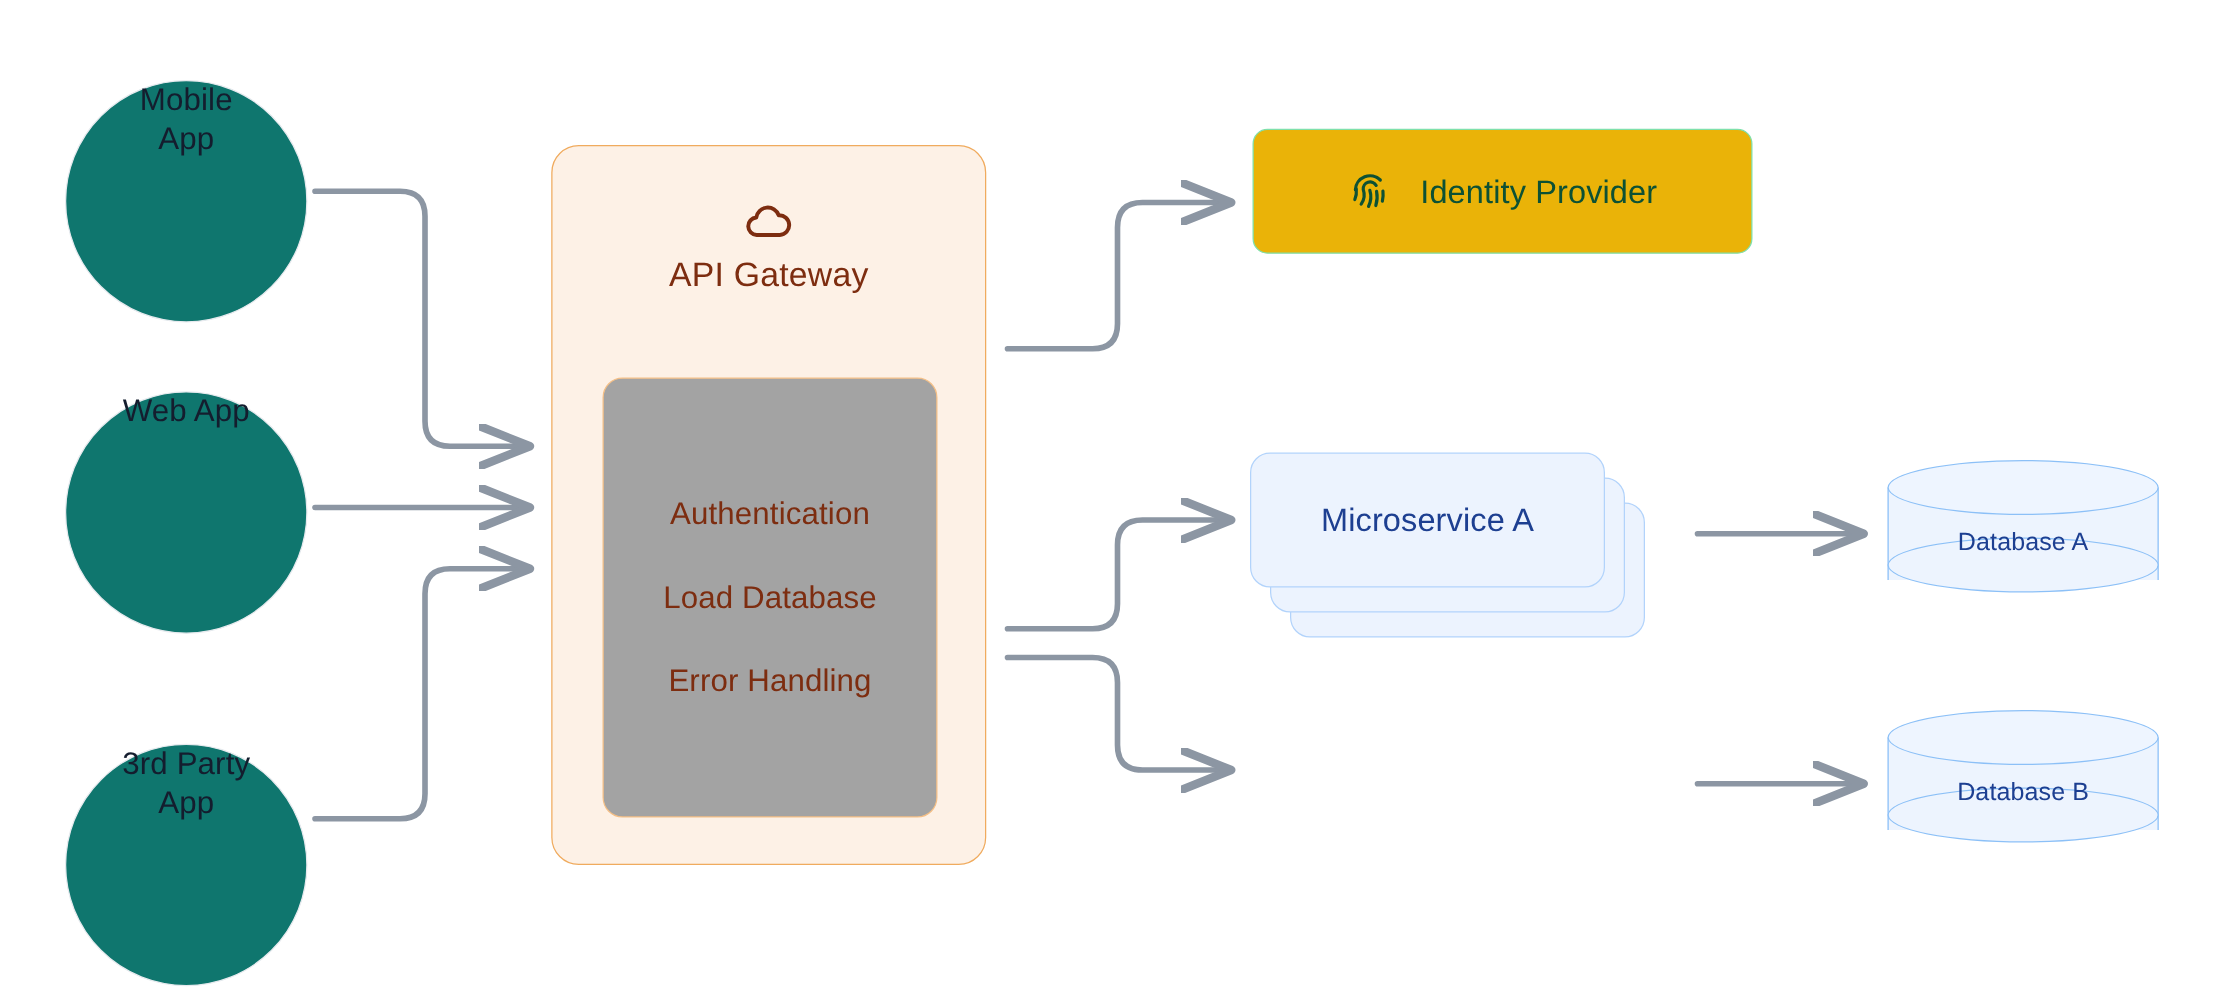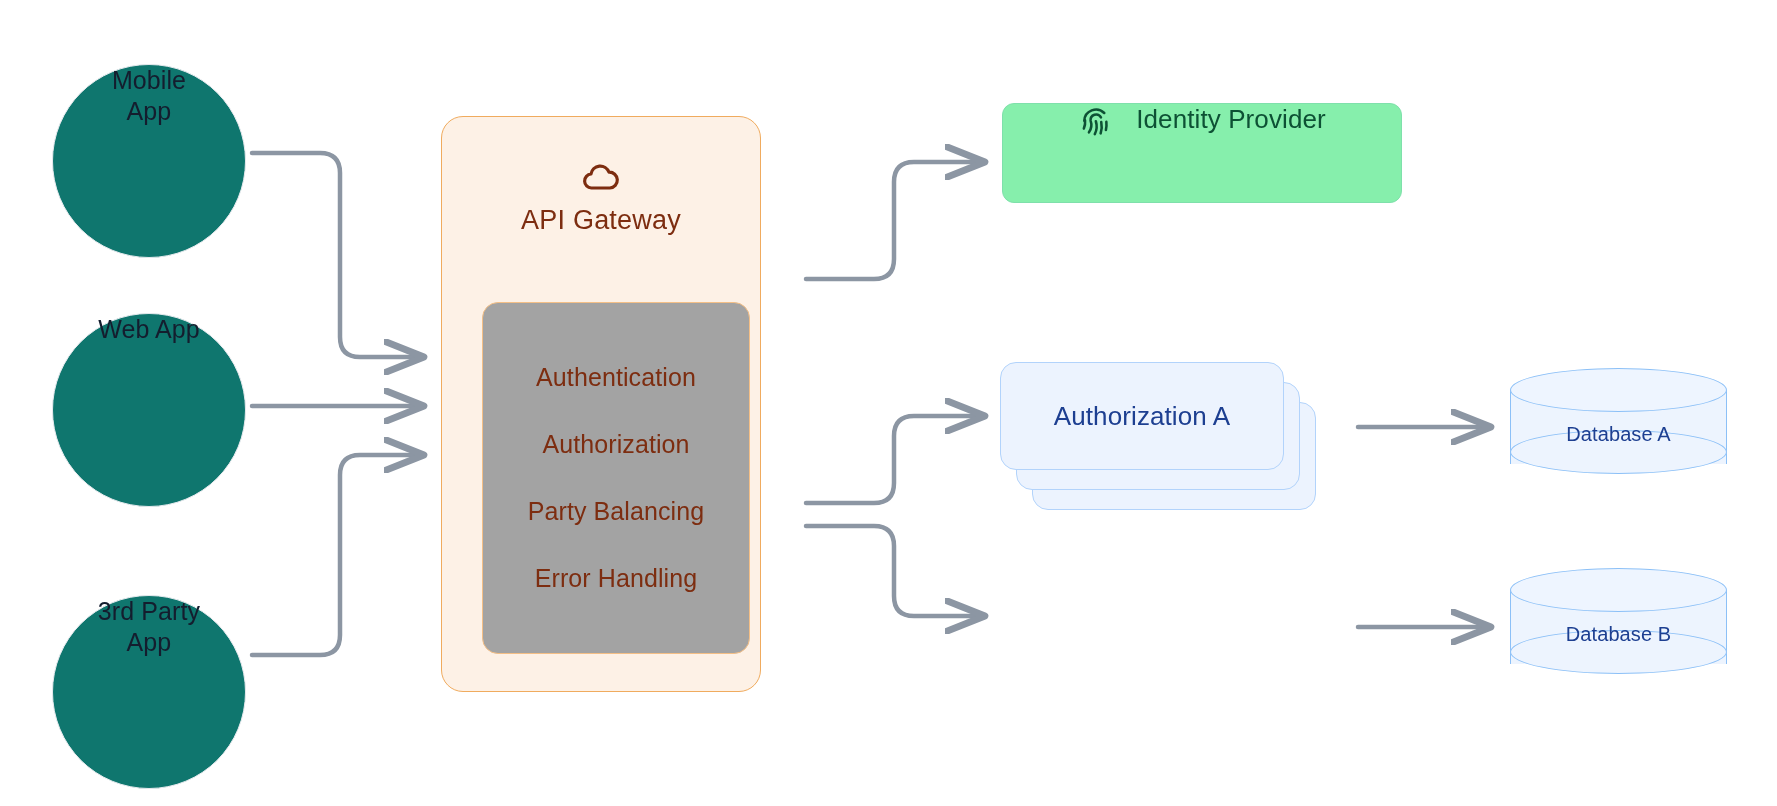--- a/index.html
+++ b/index.html
@@ -40,21 +40,21 @@
     font-size: 25px;
     line-height: 1.22;
     letter-spacing: 0.1px;
   }
 
   
   #api-gateway {
     position: absolute;
     left: 441px;
     top: 116px;
-    width: 320px;
+    width: 348px;
     height: 576px;
     background: #fdf1e6;
     border: 1.6px solid #f0ab5e;
     border-radius: 22px;
     box-sizing: border-box;
   }
   #gateway-head {
     position: absolute;
     left: 0;
     top: 44px;
@@ -93,26 +93,26 @@
     letter-spacing: 0.1px;
   }
 
   
   #identity-provider {
     position: absolute;
     left: 1002px;
     top: 103px;
     width: 400px;
     height: 100px;
-    background: #86efac;
+    background: #eab308;
     border: 1.5px solid #7fe0ab;
     border-radius: 12px;
     box-sizing: border-box;
     display: flex;
-    align-items: flex-start;
+    align-items: center;
     justify-content: center;
     gap: 22px;
   }
   #identity-label {
     font-size: 26px;
     color: #0d5134;
     letter-spacing: 0.1px;
   }
 
   
@@ -248,43 +248,42 @@
   <div id="api-gateway">
     <div id="gateway-head">
       <svg id="cloud-icon" width="40" height="30" viewBox="0 0 24 18" xmlns="http://www.w3.org/2000/svg">
         <path d="M6.2,16.2 a4.2,4.2 0 0 1 -0.2,-8.38 a5.6,5.6 0 0 1 10.8,-1.1 a3.9,3.9 0 0 1 0.5,9.48 Z" fill="none" stroke="#7d2d10" stroke-width="1.9" stroke-linecap="round" stroke-linejoin="round"></path>
       </svg>
       <div id="gateway-title">API Gateway</div>
     </div>
 
     <div id="gateway-features">
       <div class="feature-item">Authentication</div>
-      <div class="feature-item">Authorization</div>
-      <div class="feature-item">Party Balancing</div>
+      <div class="feature-item">Load Database</div>
       <div class="feature-item">Error Handling</div>
     </div>
   </div>
 
   <div id="identity-provider">
     <svg width="36" height="36" viewBox="0 0 24 24" xmlns="http://www.w3.org/2000/svg" fill="none" stroke="#0d5134" stroke-width="1.7" stroke-linecap="round" stroke-linejoin="round">
       <path d="M4.2,11.2 a7.8,7.8 0 0 1 13.3,-5.2"></path>
       <path d="M3.9,16.4 a11,11 0 0 0 0.8,-5.5"></path>
       <path d="M7.3,18.9 a8.6,8.6 0 0 0 1.1,-7.8 a3.7,3.7 0 0 1 6.9,-2.2"></path>
       <path d="M11.2,20.1 a11.5,11.5 0 0 0 0.7,-8.6"></path>
       <path d="M15.1,19.6 a15,15 0 0 0 0.4,-7.6"></path>
       <path d="M18.6,17.3 a16,16 0 0 0 0.3,-5.4"></path>
     </svg>
     <div id="identity-label">Identity Provider</div>
   </div>
 
   <div class="svc-stack" style="left:1000px; top:362px;">
     <div class="svc-layer l3"></div>
     <div class="svc-layer l2"></div>
     <div class="svc-layer l1">
-      <span class="svc-label">Authorization A</span>
+      <span class="svc-label">Microservice A</span>
     </div>
   </div>
 
 
   <div class="db" style="left:1510px; top:368px;">
     <div class="db-body"></div>
     <div class="db-bottom"></div>
     <div class="db-top"></div>
     <div class="db-label">Database A</div>
   </div>

